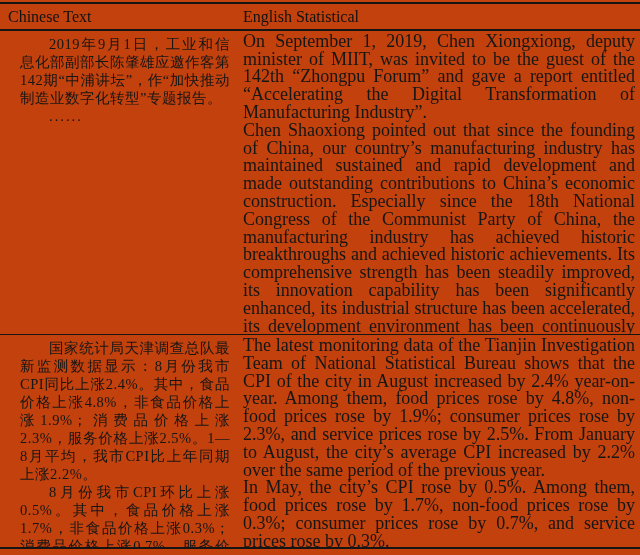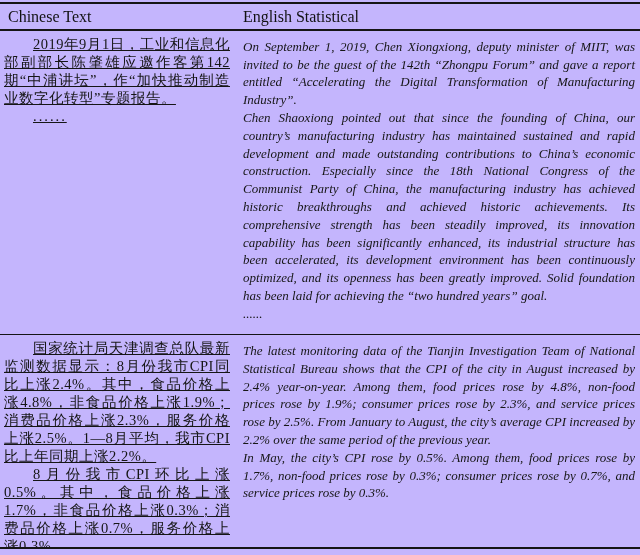--- a/index.html
+++ b/index.html
@@ -1,20 +1,20 @@
 <!DOCTYPE html>
 <html><head>
 <meta charset="utf-8">
 <style>
   html, body { margin: 0; padding: 0; background: #ffffff; }
   .page {
     position: relative;
     width: 640px;
     height: 555px;
-    background: #c4b5fd;
+    background: #c2410c;
     color: #161616;
     font-family: "Liberation Serif", serif;
     box-sizing: border-box;
     padding-top: 2px;
     overflow: hidden;
   }
   .rule {
     width: 640px;
     background: #151515;
   }
@@ -35,40 +35,38 @@
     padding-left: 8px;
     color: #121212;
   }
   .body-row { overflow: hidden; }
   .body-row.r1 { height: 303px; }
   .body-row.r2 { height: 212px; }
 
   .cell { box-sizing: border-box; overflow: hidden; }
 
   .cell.zh {
-    padding: 4px 5px 0 4px;
+    padding: 4px 5px 0 20px;
     font-size: 14.5px;
     line-height: 18px;
     text-align: justify;
     text-justify: inter-character;
     letter-spacing: 0.5px;
-    text-decoration: underline;
   }
   .cell.zh p {
     margin: 0;
     text-indent: 2em;
   }
   .cell.zh p.ellipsis-line { text-indent: 2em; letter-spacing: 2px; }
 
   .cell.en {
-    padding: 7px 5px 0 8px;
-    font-size: 13px;
+    padding: 2px 5px 0 8px;
+    font-size: 18px;
     line-height: 17.8px;
     text-align: justify;
-    font-style: italic;
   }
   .cell.en p { margin: 0; }
 </style>
 </head>
 <body>
 
 <div class="page">
 
   <div class="rule heavy"></div>
 

